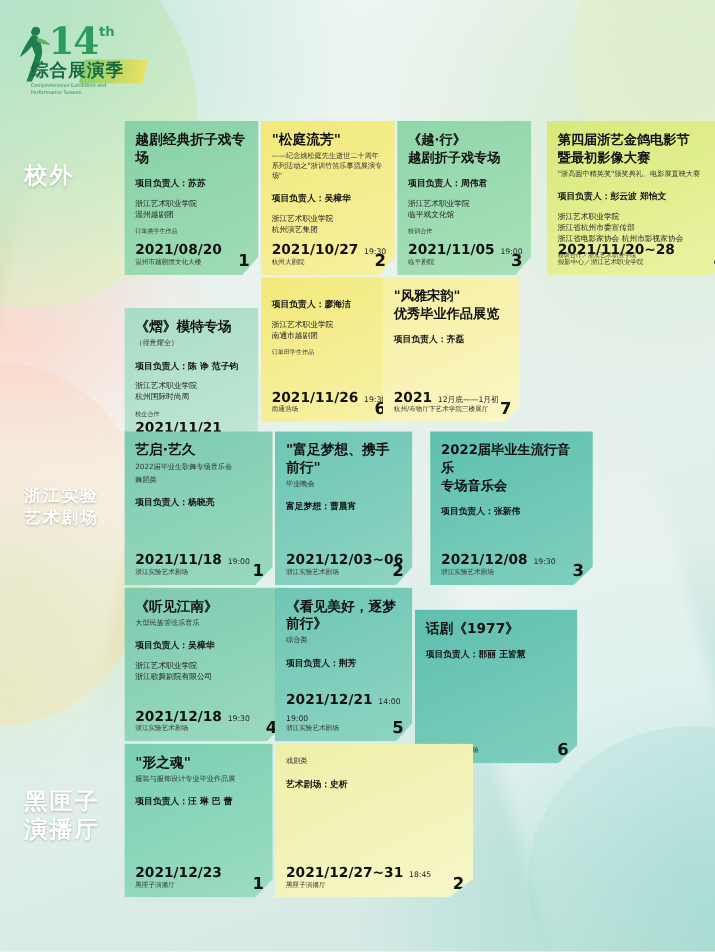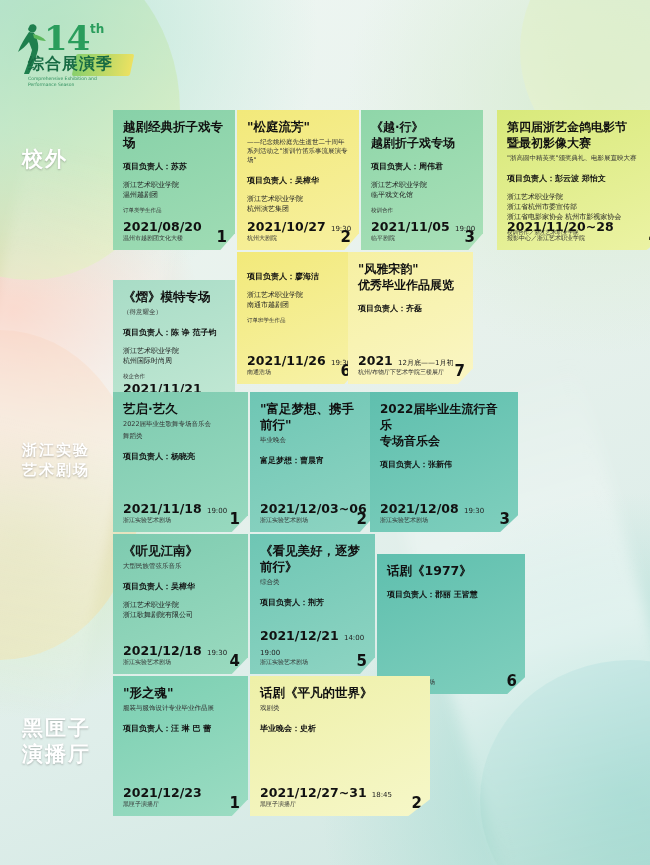--- a/index.html
+++ b/index.html
@@ -194,30 +194,30 @@
       <div class="card" style="left: 250px; top: 392px; width: 125px; height: 140px; background: linear-gradient(155deg, rgb(110, 198, 180), rgb(142, 212, 194)); clip-path: polygon(0px 0px, 100% 0px, 100% 88%, 88% 100%, 0px 100%);">
         <div class="inner">
           <div class="ctitle">"富足梦想、携手前行"</div>
           <div class="csub">毕业晚会</div>
           <div class="cowner">富足梦想：曹晨宵</div>
         </div>
         <div class="cdate">2021/12/03~06</div>
         <div class="cplace">浙江实验艺术剧场</div>
         <div class="cnum">2</div>
       </div>
-      <div class="card" style="left: 370px; top: 392px; width: 148px; height: 140px; background: linear-gradient(155deg, rgb(95, 191, 174), rgb(127, 207, 189)); clip-path: polygon(0px 0px, 100% 0px, 100% 88%, 88% 100%, 0px 100%); text-decoration: underline;">
+      <div class="card" style="left: 391px; top: 392px; width: 148px; height: 140px; background: linear-gradient(155deg, rgb(95, 191, 174), rgb(127, 207, 189)); clip-path: polygon(0px 0px, 100% 0px, 100% 88%, 88% 100%, 0px 100%); text-decoration: underline;">
         <div class="inner">
           <div class="ctitle two">2022届毕业生流行音乐<br>专场音乐会</div>
           <div class="cowner">项目负责人：张新伟</div>
         </div>
         <div class="cdate">2021/12/08<span class="ctime"> 19:30</span></div>
         <div class="cplace">浙江实验艺术剧场</div>
         <div class="cnum">3</div>
       </div>
-      <div class="card" style="left: 113px; top: 534px; width: 135px; height: 140px; background: linear-gradient(155deg, rgb(126, 203, 176), rgb(154, 218, 191)); clip-path: polygon(0px 0px, 100% 0px, 100% 88%, 88% 100%, 0px 100%);">
+      <div class="card" style="left: 113px; top: 534px; width: 135px; height: 140px; background: linear-gradient(155deg, rgb(126, 203, 176), rgb(154, 218, 191)); clip-path: polygon(0px 0px, 100% 0px, 100% 88%, 88% 100%, 0px 100%); padding-left: 12px;">
         <div class="inner">
           <div class="ctitle">《听见江南》</div>
           <div class="csub">大型民族管弦乐音乐</div>
           <div class="cowner">项目负责人：吴樟华</div>
           <div class="cunit">浙江艺术职业学院<br>浙江歌舞剧院有限公司</div>
         </div>
         <div class="cdate">2021/12/18<span class="ctime"> 19:30</span></div>
         <div class="cplace">浙江实验艺术剧场</div>
         <div class="cnum">4</div>
       </div>
@@ -244,22 +244,21 @@
           <div class="ctitle">"形之魂"</div>
           <div class="csub">服装与服饰设计专业毕业作品展</div>
           <div class="cowner">项目负责人：汪  琳 巴  蕾</div>
         </div>
         <div class="cdate">2021/12/23</div>
         <div class="cplace">黑匣子演播厅</div>
         <div class="cnum">1</div>
       </div>
       <div class="card" style="left: 250px; top: 676px; width: 180px; height: 140px; background: linear-gradient(155deg, rgb(238, 240, 168), rgb(246, 247, 200)); clip-path: polygon(0px 0px, 100% 0px, 100% 88%, 88% 100%, 0px 100%);">
         <div class="inner">
-          <div class="ctitle">话剧《平凡的世界》</div>
           <div class="csub">戏剧类</div>
-          <div class="cowner">毕业晚会：史析</div>
+          <div class="cowner">艺术剧场：史析</div>
         </div>
         <div class="cdate">2021/12/27~31<span class="ctime"> 18:45</span></div>
         <div class="cplace">黑匣子演播厅</div>
         <div class="cnum">2</div>
       </div>
     </div>
 </div>
 
 </body></html>

